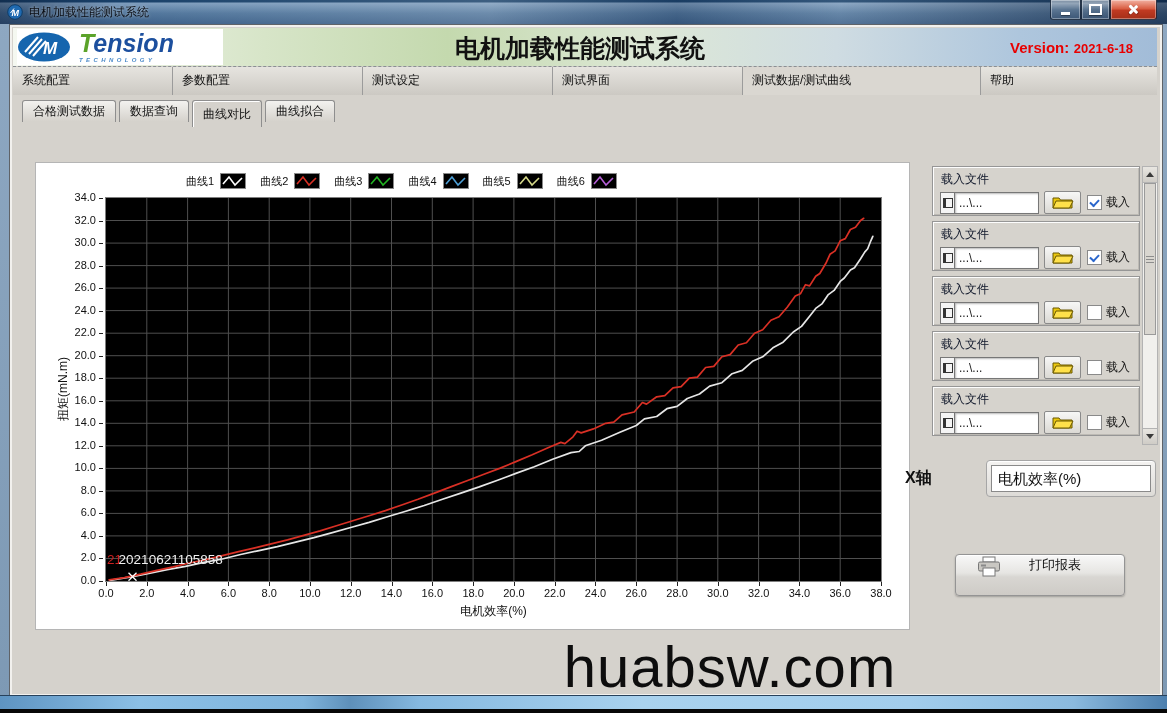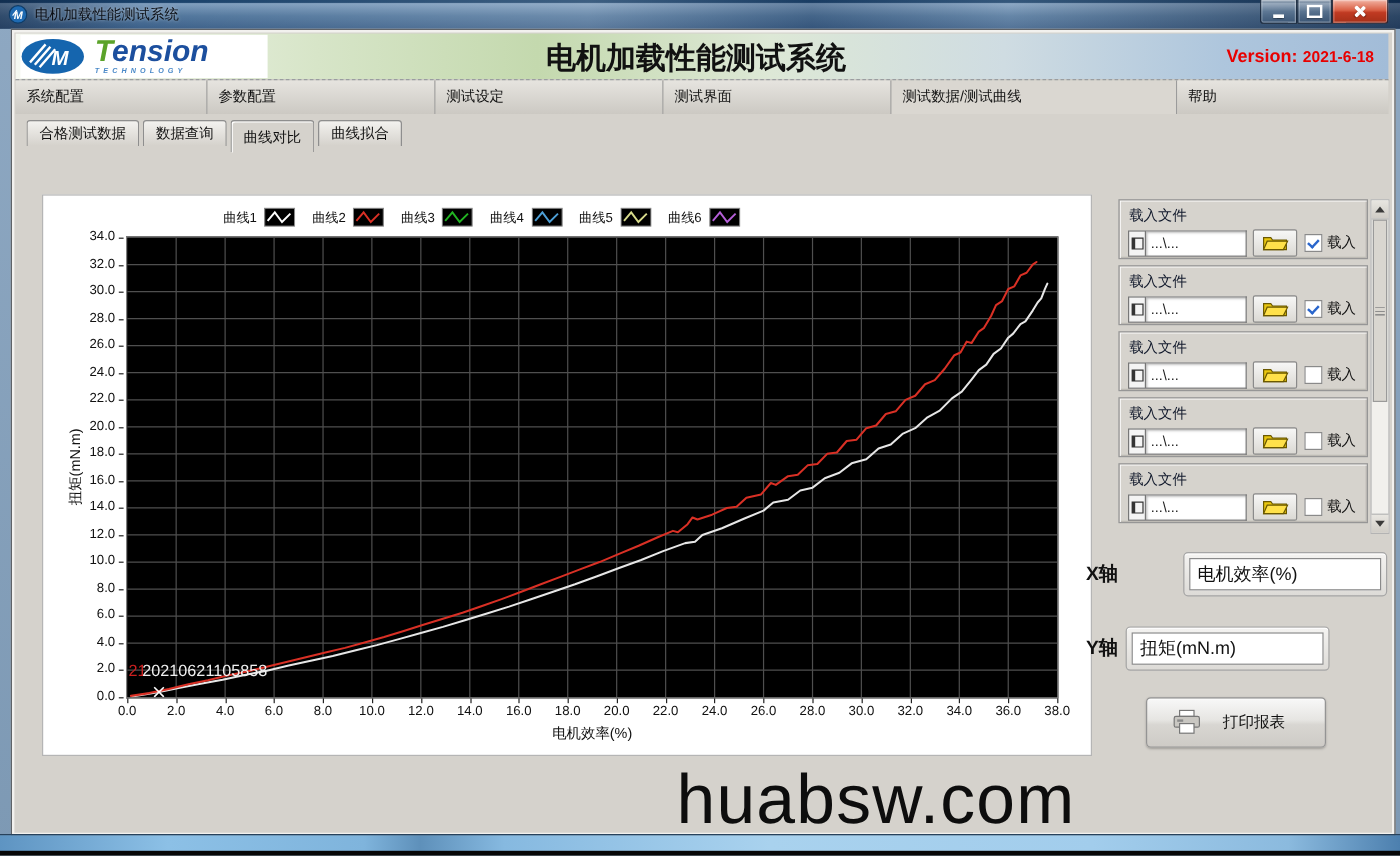--- a/index.html
+++ b/index.html
@@ -34,21 +34,21 @@
   .header{position:absolute;left:13px;top:28px;width:1144px;height:38px;
     background:linear-gradient(90deg,#f5f8f1 0%,#d7e5c8 22%,#c4d9ae 38%,#dde8d6 55%,#cfdce2 72%,#aec6dd 88%,#a2bcd8 100%);
     border-bottom:1px solid #b9b9b9;}
   .logo{position:absolute;left:4px;top:1px;width:206px;height:36px;background:#fff;display:flex;align-items:center;}
   .logo-text{margin-left:6px;line-height:1;font-style:italic;}
   .lt-t{font-size:25px;font-weight:bold;color:#5ba32a;}
   .lt-rest{font-size:25px;font-weight:bold;color:#1c4f9e;}
   .lt-sub{font-size:6px;letter-spacing:3.4px;color:#4a89c8;font-weight:bold;margin-top:1px;}
   .header-title{position:absolute;left:230px;right:240px;top:4px;text-align:center;
     font-size:25px;font-weight:bold;color:#111;}
-  .version{position:absolute;right:12px;top:11px;color:#e80000;white-space:nowrap;margin-left:48px;}
+  .version{position:absolute;right:24px;top:11px;color:#e80000;white-space:nowrap;margin-left:48px;}
   .v-label{font-size:15px;font-weight:bold;}
   .v-value{font-size:13px;font-weight:bold;}
 
   
   .menu-tabs{position:absolute;left:13px;top:66px;width:1144px;height:28px;display:flex;
     border-top:1px dashed #8a8f94;background:#cfccc6;}
   .menu-tab{height:100%;box-sizing:border-box;border-right:1px solid #9b9b9b;
     background:linear-gradient(180deg,#e6e4df,#ccc9c3);font-size:12px;color:#111;
     line-height:27px;padding-left:9px;cursor:default;}
   .menu-tab:nth-child(1){width:160px;} .menu-tab:nth-child(2){width:190px;}
@@ -115,25 +115,25 @@
   .thumb-grip{width:8px;height:7px;background:repeating-linear-gradient(180deg,#8d8d8d 0 1px,transparent 1px 3px);}
 
   
   .axis-row{position:absolute;display:flex;align-items:center;}
   .axis-row.x{left:905px;top:460px;gap:48px;} .axis-row.y{left:905px;top:522px;}
   .axis-label{font-size:16px;font-weight:bold;color:#111;margin-right:5px;width:28px;}
   .axis-input{box-sizing:border-box;width:170px;height:37px;border-radius:4px;border:1px solid #a6a6a6;
     background:linear-gradient(180deg,#f4f3f1,#dddbd7);padding:4px;box-shadow:inset 0 1px 0 #fff;}
   .axis-value{box-sizing:border-box;height:27px;background:#fff;border:1px solid #8a8a8a;
     font-size:15px;color:#111;line-height:25px;padding-left:6px;}
-  .print-btn{position:absolute;left:955px;top:581px;width:150px;height:42px;
+  .print-btn{position:absolute;left:955px;top:554px;width:170px;height:42px;
     border:1px solid #949494;border-radius:4px;
     background:linear-gradient(180deg,#f8f8f8 0%,#e6e5e2 45%,#d8d6d2 55%,#cecbc6 100%);
     box-shadow:inset 0 1px 0 #fff,0 1px 2px rgba(0,0,0,.25);
-    display:flex;align-items:center;cursor:pointer;}
+    display:flex;cursor:pointer;}
   .printer{margin-left:14px;line-height:0;}
   .print-label{flex:1;text-align:center;font-size:13px;color:#111;padding-right:10px;}
 
   
   .watermark{position:absolute;left:420px;top:633px;width:620px;text-align:center;
     font-size:58px;color:#0d0d0d;letter-spacing:1px;}
   .bottom-strip{position:absolute;left:0;top:695px;width:1167px;height:14px;
     background:linear-gradient(90deg,#5e94c2 0%,#8cc0e6 12%,#7fb4dc 26%,#5e90ba 30%,#86b9e0 36%,#a9d2ee 55%,#a2cdec 78%,#8bbade 92%,#4c7fae 100%);
     border-top:1px solid #27425c;}
   .bottom-black{position:absolute;left:0;top:709px;width:1167px;height:4px;background:#070707;}
@@ -468,26 +468,20 @@
         <span class="tri-down"></span>
       </div>
   </div>
 
   <div class="axis-row x">
     <span class="axis-label">X轴</span>
     <div class="axis-input">
       <div class="axis-value">电机效率(%)</div>
     </div>
   </div>
-  <div class="axis-row y">
-    <span class="axis-label">Y轴</span>
-    <div class="axis-input">
-      <div class="axis-value">扭矩(mN.m)</div>
-    </div>
-  </div>
 
   <button class="print-btn">
     <span class="printer">
       <svg width="26" height="22" viewBox="0 0 26 22">
           <rect x="7" y="1" width="12" height="5" fill="#fff" stroke="#777"></rect>
           <rect x="2.5" y="6" width="21" height="9" rx="1.5" fill="#c9c7c2" stroke="#777"></rect>
           <rect x="7" y="12" width="12" height="8" fill="#fff" stroke="#777"></rect>
           <rect x="5" y="8.5" width="5" height="2" fill="#8a8a8a"></rect>
         </svg>
     </span>

